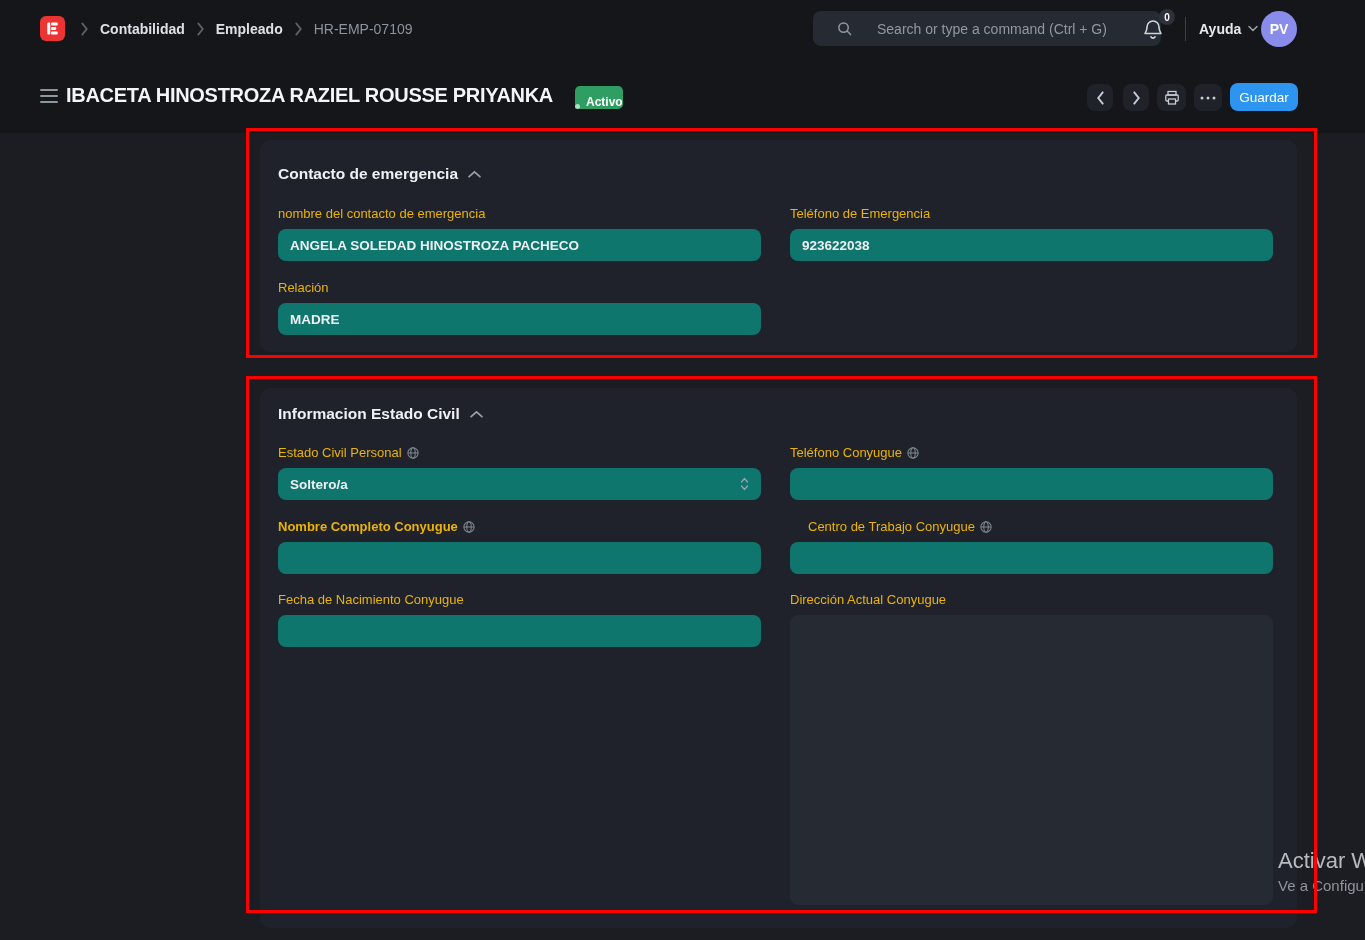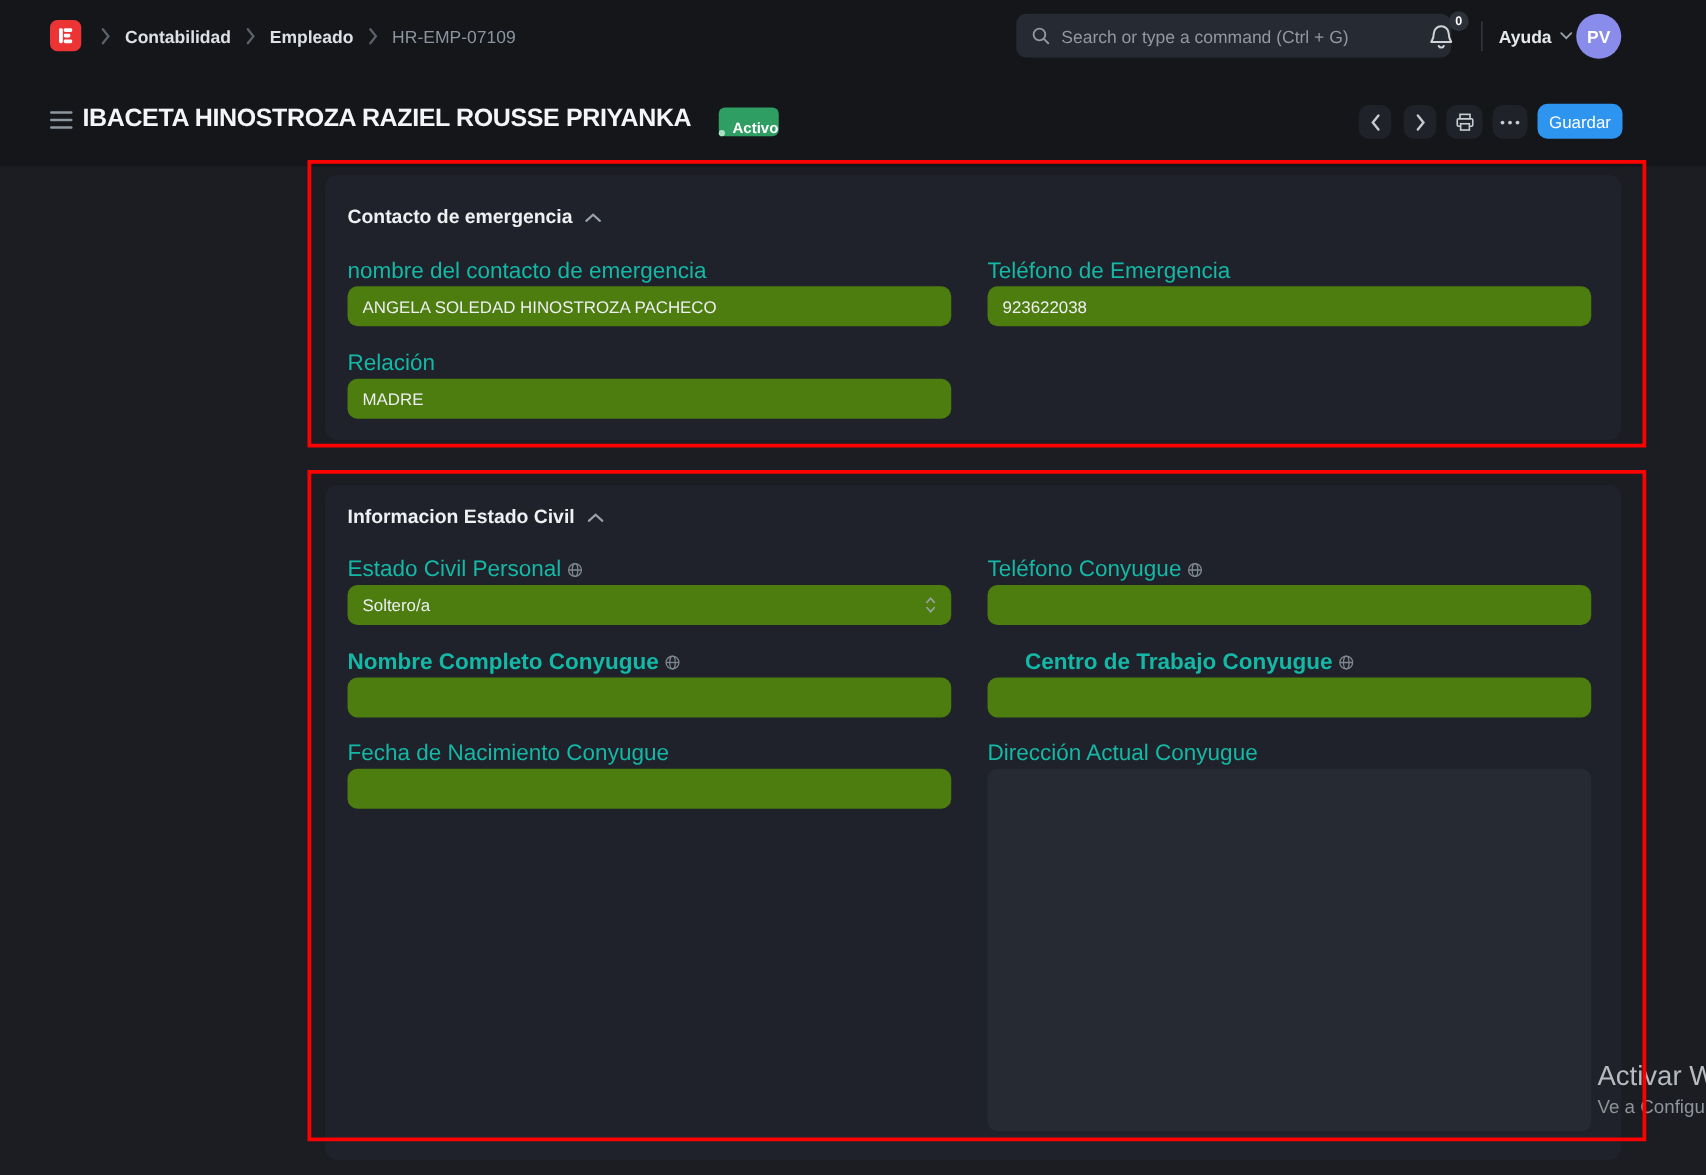--- a/index.html
+++ b/index.html
@@ -22,21 +22,21 @@
     display:flex; align-items:center; justify-content:center; cursor:pointer;
   }
   .breadcrumb { left:80px; top:0; height:57px; display:flex; align-items:center; gap:11px; font-size:14px; }
   .crumb { color:#dde1e6; font-weight:700; cursor:pointer; }
   .crumb.muted { color:#8b949e; font-weight:400; }
   .sep-icon { display:flex; color:#5b626b; }
 
   .searchbar {
     left:813px; top:11px; width:348px; height:35px;
     background:#262a33; border-radius:8px;
-    display:flex; align-items:center; padding:0 12px; gap:9px;
+    display:flex; align-items:center; padding:0 24px; gap:25px;
   }
   .searchbar input {
     flex:1; background:transparent; border:none; outline:none;
     color:#c7ccd2; font-size:14px; font-family:"Liberation Sans",sans-serif;
   }
   .searchbar input::placeholder { color:#9099a2; }
 
   .bell-wrap { left:1141px; top:13px; width:34px; height:32px; cursor:pointer; }
   .bell-badge {
     position:absolute; right:0; top:-4px; min-width:16px; height:16px;
@@ -75,25 +75,25 @@
     left:1230px; top:83px; width:68px; height:28px;
     background:#2d94f0; border:none; border-radius:8px;
     color:#fff; font-size:13.5px; font-weight:500; cursor:pointer;
     font-family:"Liberation Sans",sans-serif;
   }
 
   
   .card { background:#1f222a; border-radius:10px; }
   .section-head { display:flex; align-items:center; gap:10px; cursor:pointer; }
   .section-title { font-size:15.5px; font-weight:700; color:#eef1f3; }
-  .field-label { font-size:18px; color:#14b8a6; white-space:nowrap; display:flex; align-items:center; gap:5px; }
+  .field-label { font-size:13px; color:#eab308; white-space:nowrap; display:flex; align-items:center; gap:5px; }
   .ctrl {
-    background:#4d7c0f; border:none; border-radius:8px; outline:none;
+    background:#0f766e; border:none; border-radius:8px; outline:none;
     height:32px; padding:0 12px;
-    font-size:13.5px; font-weight:400; color:#edeff2;
+    font-size:13.5px; font-weight:700; color:#edeff2;
     font-family:"Liberation Sans",sans-serif;
   }
   .select-ctrl { display:flex; align-items:center; justify-content:space-between; cursor:pointer; }
   .textarea-ctrl {
     background:#262a33; border:none; border-radius:8px; outline:none;
     padding:8px 12px; font-size:13.5px; color:#edeff2; resize:none;
     font-family:"Liberation Sans",sans-serif; width:483px; height:290px;
   }
   .globe { color:#7f8891; display:inline-flex; }
 
@@ -279,21 +279,21 @@
       <span class="globe">
         <svg width="12" height="12" viewBox="0 0 14 14" fill="none">
             <circle cx="7" cy="7" r="6" stroke="currentColor" stroke-width="1.2"></circle>
             <ellipse cx="7" cy="7" rx="2.6" ry="6" stroke="currentColor" stroke-width="1.2"></ellipse>
             <path d="M1 7h12" stroke="currentColor" stroke-width="1.2"></path>
           </svg>
       </span>
     </div>
     <input class="abs ctrl" style="left: 18px; top: 154px; width: 483px;" type="text" value="">
 
-    <div class="abs field-label" style="left:560px;top:131px;font-weight:bold;">
+    <div class="abs field-label" style="left:548px;top:131px;">
       <span>Centro de Trabajo Conyugue</span>
       <span class="globe">
         <svg width="12" height="12" viewBox="0 0 14 14" fill="none">
             <circle cx="7" cy="7" r="6" stroke="currentColor" stroke-width="1.2"></circle>
             <ellipse cx="7" cy="7" rx="2.6" ry="6" stroke="currentColor" stroke-width="1.2"></ellipse>
             <path d="M1 7h12" stroke="currentColor" stroke-width="1.2"></path>
           </svg>
       </span>
     </div>
     <input class="abs ctrl" style="left: 530px; top: 154px; width: 483px;" type="text" value="">

